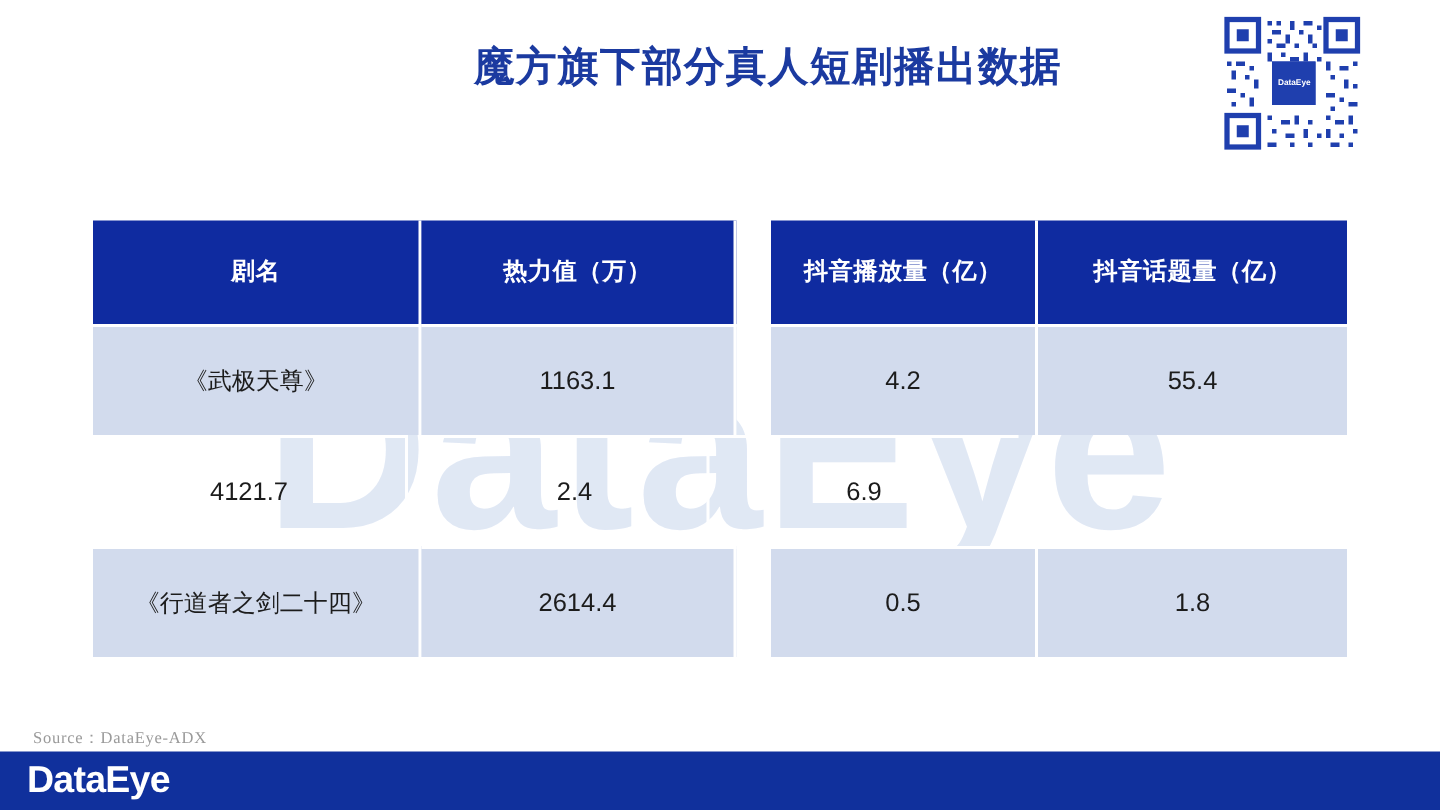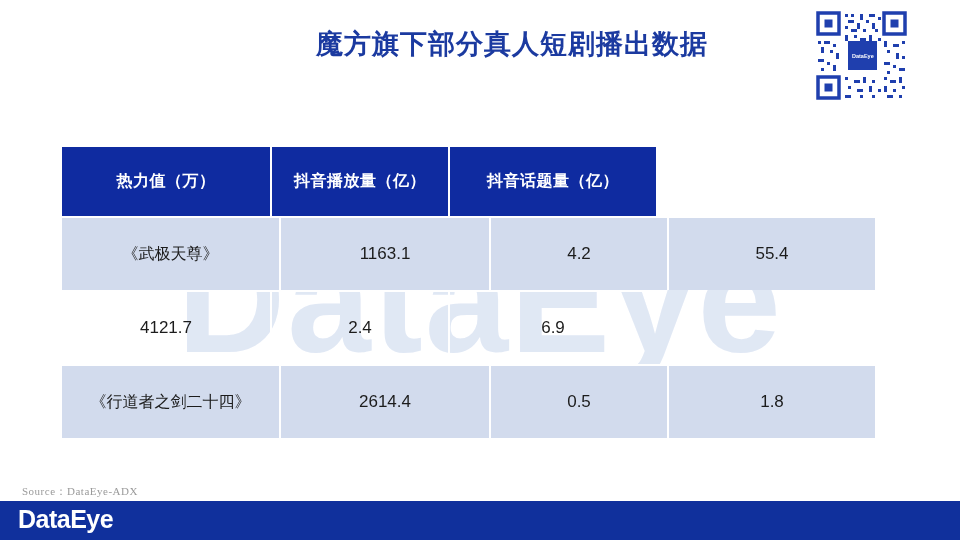--- a/index.html
+++ b/index.html
@@ -73,21 +73,21 @@
   .trow{display:flex;}
   .tcell{
     box-sizing:border-box;
     display:flex;
     align-items:center;
     justify-content:center;
     text-align:center;
   }
   .c0{width:219px;}
   .c1{width:210px;}
-  .c2{width:178px;}
+  .c2{width:178px;margin-left:23px;}
   .c3{width:206px;}
 
   .head .tcell{
     height:69px;
     background:#0f2ba0;
     color:#ffffff;
     font-size:16px;
     font-weight:bold;
     letter-spacing:.5px;
     border-right:2px solid #ffffff;
@@ -218,20 +218,21 @@
       <rect x="36" y="33" width="29" height="29" fill="#1f3fae"></rect>
     </svg>
     <div class="qr-center">
       <span>DataEye</span>
     </div>
   </div>
 
   <div class="table">
 
     <div class="trow head">
+      <div class="tcell c0">剧名</div>
       <div class="tcell c1">热力值（万）</div>
       <div class="tcell c2">抖音播放量（亿）</div>
       <div class="tcell c3">抖音话题量（亿）</div>
     </div>
 
     <div class="trow body-row shade-dark">
       <div class="tcell c0">《武极天尊》</div>
       <div class="tcell c1">1163.1</div>
       <div class="tcell c2">4.2</div>
       <div class="tcell c3">55.4</div>

